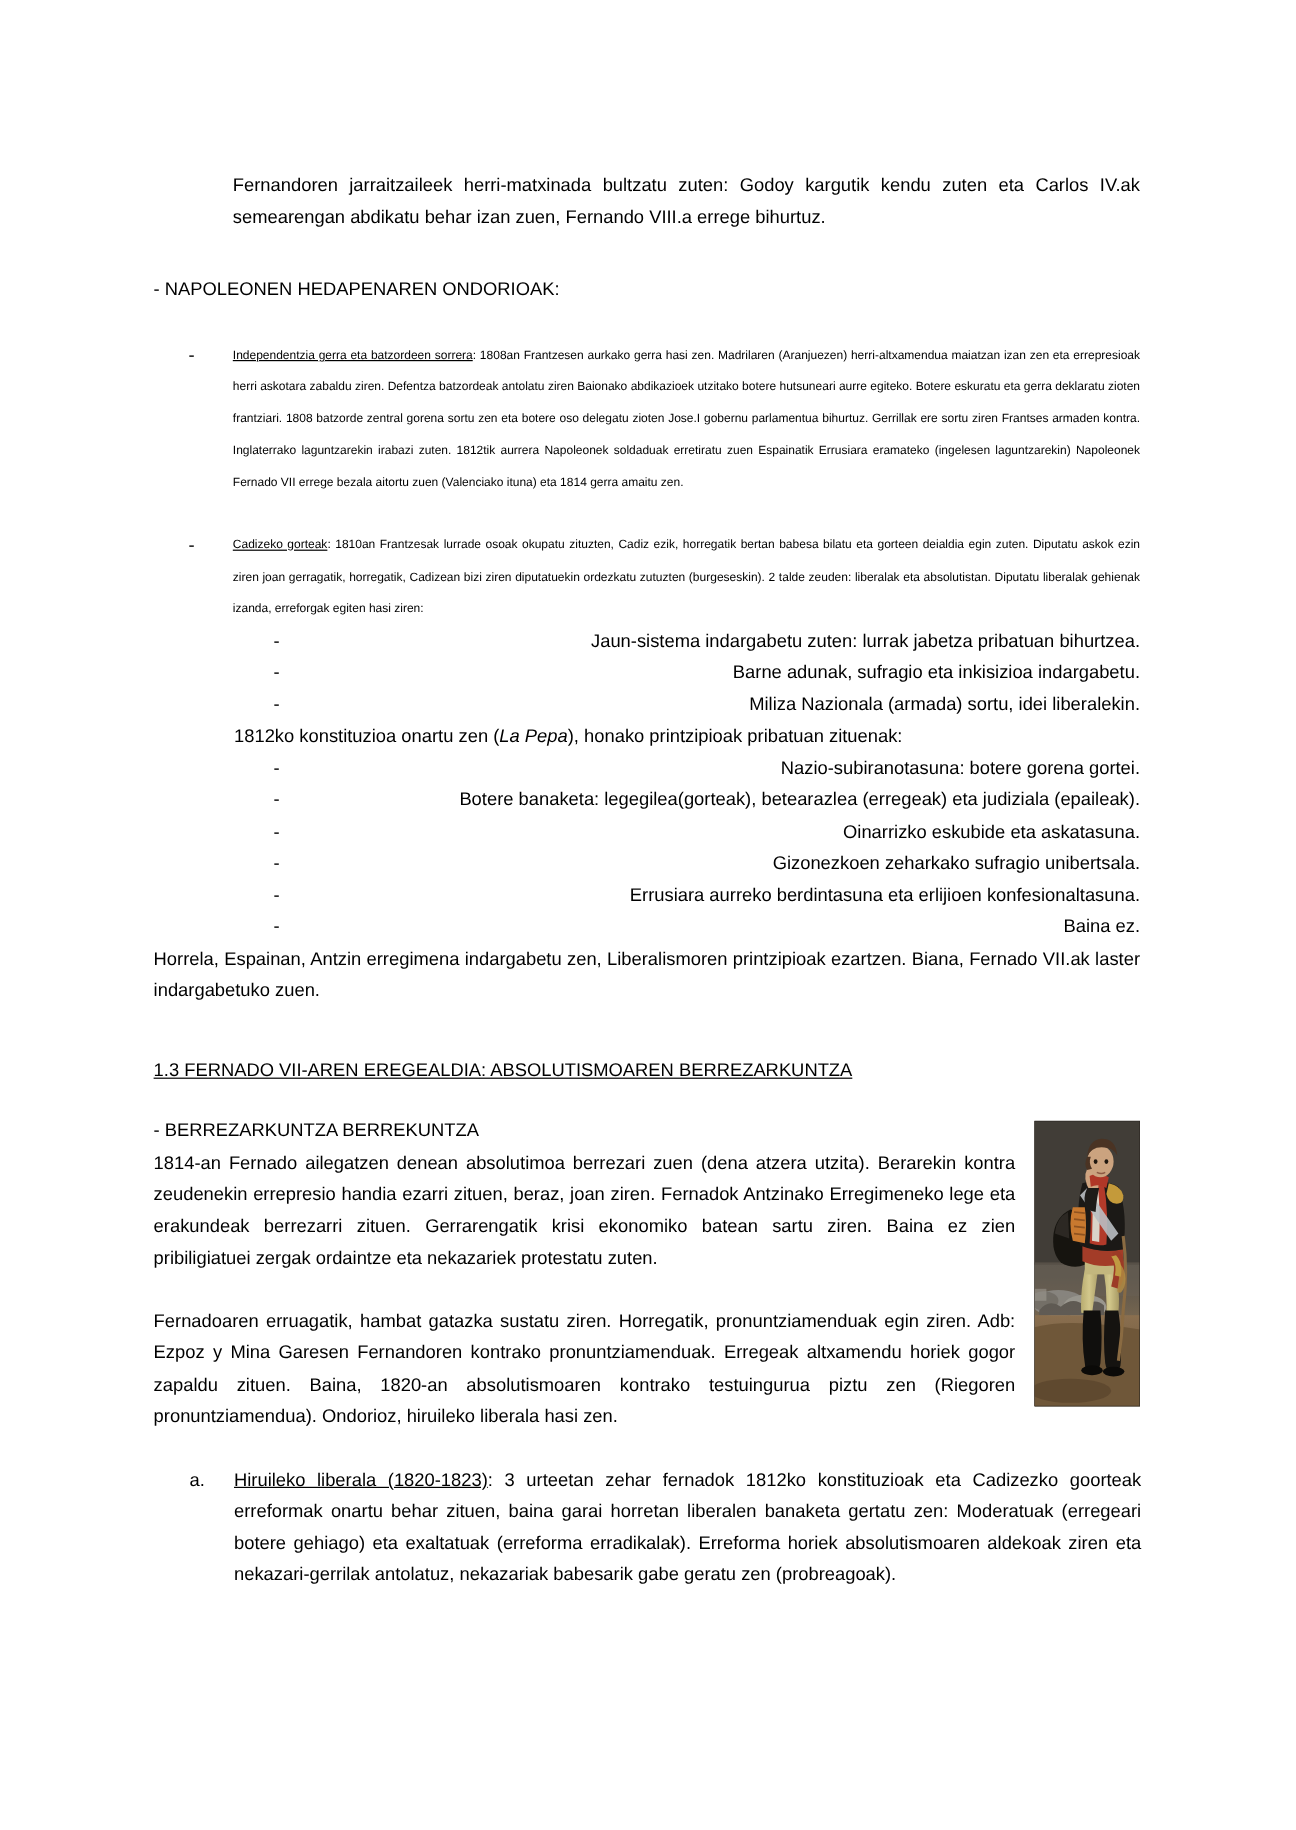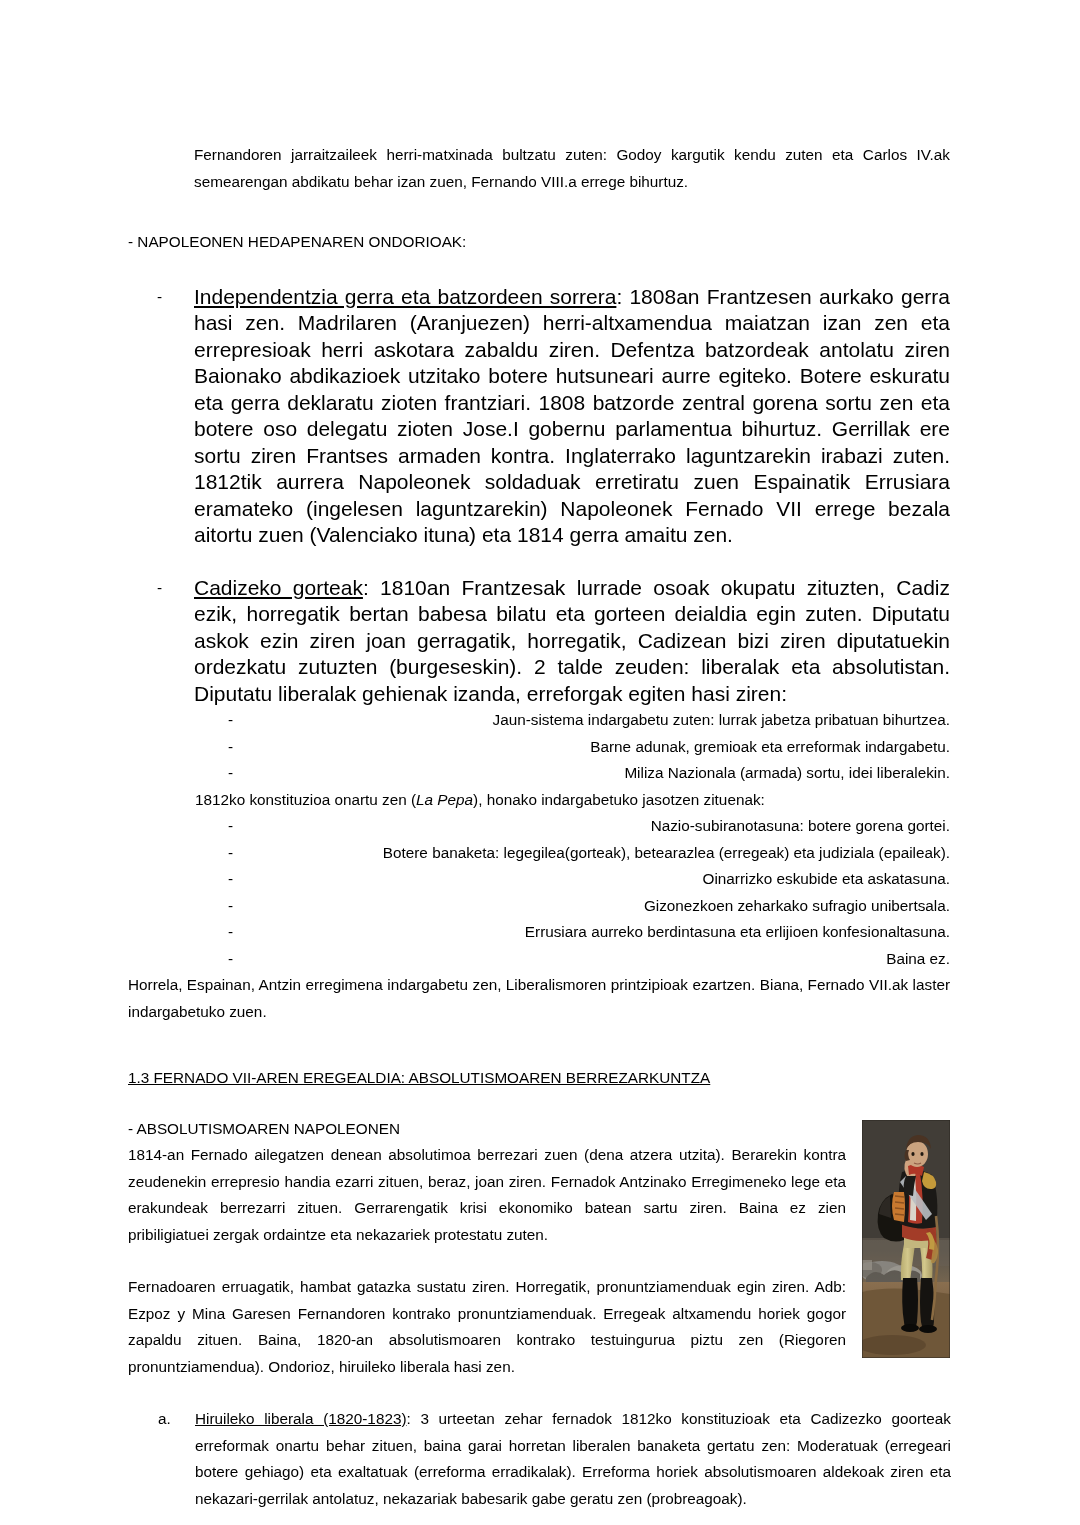--- a/index.html
+++ b/index.html
@@ -55,21 +55,21 @@
     box-sizing: content-box;
   }
   .bullet > .dash {
     position: absolute;
     left: 0;
     top: 0;
     font-size: 15.3px;
     line-height: 26.5px;
   }
   .bullet > .btext {
-    font-size: 21px;
+    font-size: 10px;
     line-height: 26.5px;
     text-align: justify;
   }
 
   
   .subbullet {
     position: relative;
     margin-left: 100px;
     padding-left: 32px;
   }
@@ -168,28 +168,28 @@
       <span class="dash">-</span>
       <div class="btext"><u>Cadizeko gorteak</u><span>: 1810an Frantzesak lurrade osoak okupatu zituzten, Cadiz ezik, horregatik bertan babesa bilatu eta gorteen deialdia egin zuten. Diputatu askok ezin ziren joan gerragatik, horregatik, Cadizean bizi ziren diputatuekin ordezkatu zutuzten (burgeseskin). 2 talde zeuden: liberalak eta absolutistan. Diputatu liberalak gehienak izanda, erreforgak egiten hasi ziren:</span></div>
     </div>
 
     <div class="subbullet">
       <span class="dash">-</span>
       <div class="btext">Jaun-sistema indargabetu zuten: lurrak jabetza pribatuan bihurtzea.</div>
     </div>
     <div class="subbullet">
       <span class="dash">-</span>
-      <div class="btext">Barne adunak, gremioak eta erreformak indargabetu.</div>
+      <div class="btext">Barne adunak, sufragio eta inkisizioa indargabetu.</div>
     </div>
     <div class="subbullet">
       <span class="dash">-</span>
       <div class="btext">Miliza Nazionala (armada) sortu, idei liberalekin.</div>
     </div>
 
-    <p class="midline"><span>1812ko konstituzioa onartu zen (</span><i>La Pepa</i><span>), honako indargabetuko jasotzen zituenak:</span></p>
+    <p class="midline"><span>1812ko konstituzioa onartu zen (</span><i>La Pepa</i><span>), honako printzipioak pribatuan zituenak:</span></p>
 
     <div class="subbullet">
       <span class="dash">-</span>
       <div class="btext">Nazio-subiranotasuna: botere gorena gortei.</div>
     </div>
     <div class="subbullet">
       <span class="dash">-</span>
       <div class="btext">Botere banaketa: legegilea(gorteak), betearazlea (erregeak) eta judiziala (epaileak).</div>
     </div>
     <div class="subbullet">
@@ -296,21 +296,21 @@
 
           <path d="M74 96 q4 30 0 62 q-1 22 -4 42" stroke="#8a6b42" stroke-width="2.6" fill="none"></path>
           <path d="M72 120 q6 8 3 18 q-3 8 -6 4" fill="#b08a42" opacity="0.85"></path>
 
           <path d="M68 112 q6 6 4 18 l-5 -1 q2 -10 -3 -16 z" fill="#c09a42"></path>
 
           <rect x="0" y="0" width="88" height="238" fill="none" stroke="#2a2621" stroke-width="1"></rect>
         </svg>
       </div>
 
-      <p class="plain-head">- ABSOLUTISMOAREN NAPOLEONEN</p>
+      <p class="plain-head">- BERREZARKUNTZA BERREKUNTZA</p>
       <p class="just">1814-an Fernado ailegatzen denean absolutimoa berrezari zuen (dena atzera utzita). Berarekin kontra zeudenekin errepresio handia ezarri zituen, beraz, joan ziren. Fernadok Antzinako Erregimeneko lege eta erakundeak berrezarri zituen. Gerrarengatik krisi ekonomiko batean sartu ziren. Baina ez zien pribiligiatuei zergak ordaintze eta nekazariek protestatu zuten.</p>
 
       <div class="gap-26"></div>
 
       <p class="just">Fernadoaren erruagatik, hambat gatazka sustatu ziren. Horregatik, pronuntziamenduak egin ziren. Adb: Ezpoz y Mina Garesen Fernandoren kontrako pronuntziamenduak. Erregeak altxamendu horiek gogor zapaldu zituen. Baina, 1820-an absolutismoaren kontrako testuingurua piztu zen (Riegoren pronuntziamendua). Ondorioz, hiruileko liberala hasi zen.</p>
     </div>
 
     <div class="clearer"></div>
     <div class="gap-26"></div>
 

